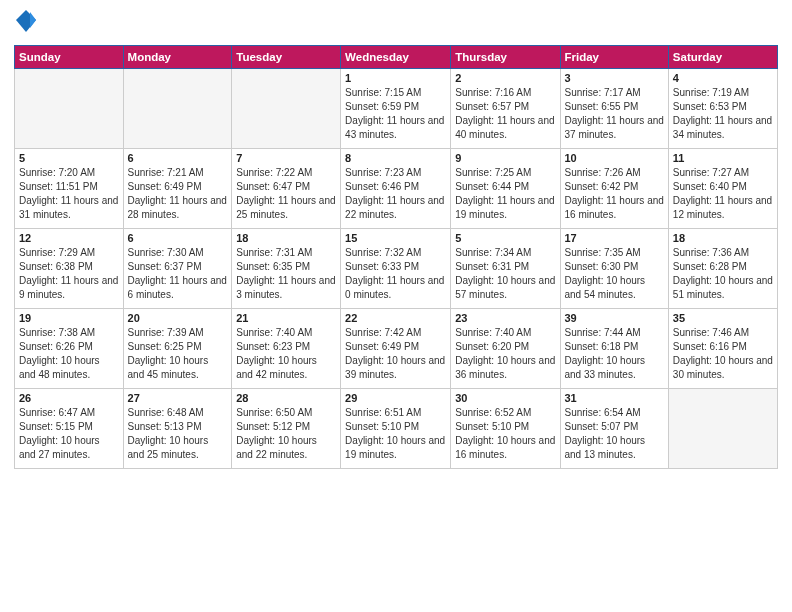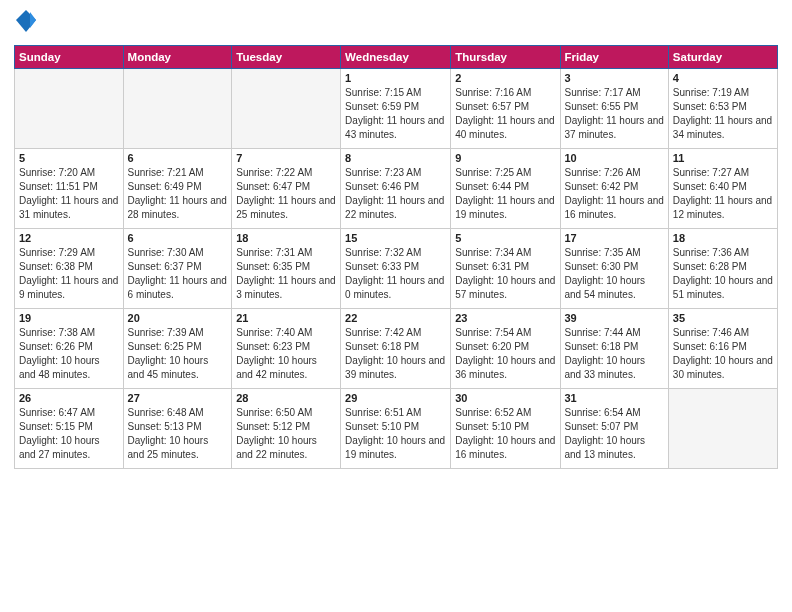--- a/index.html
+++ b/index.html
@@ -257,26 +257,26 @@
           </td>
           <td>
             <span class="day-num">21</span>
             <div class="day-info">Sunrise: 7:40 AM
 Sunset: 6:23 PM
 Daylight: 10 hours and 42 minutes.</div>
           </td>
           <td>
             <span class="day-num">22</span>
             <div class="day-info">Sunrise: 7:42 AM
-Sunset: 6:18 PM
+Sunset: 6:49 PM
 Daylight: 10 hours and 39 minutes.</div>
           </td>
           <td>
             <span class="day-num">23</span>
-            <div class="day-info">Sunrise: 7:54 AM
+            <div class="day-info">Sunrise: 7:40 AM
 Sunset: 6:20 PM
 Daylight: 10 hours and 36 minutes.</div>
           </td>
           <td>
             <span class="day-num">39</span>
             <div class="day-info">Sunrise: 7:44 AM
 Sunset: 6:18 PM
 Daylight: 10 hours and 33 minutes.</div>
           </td>
           <td>

